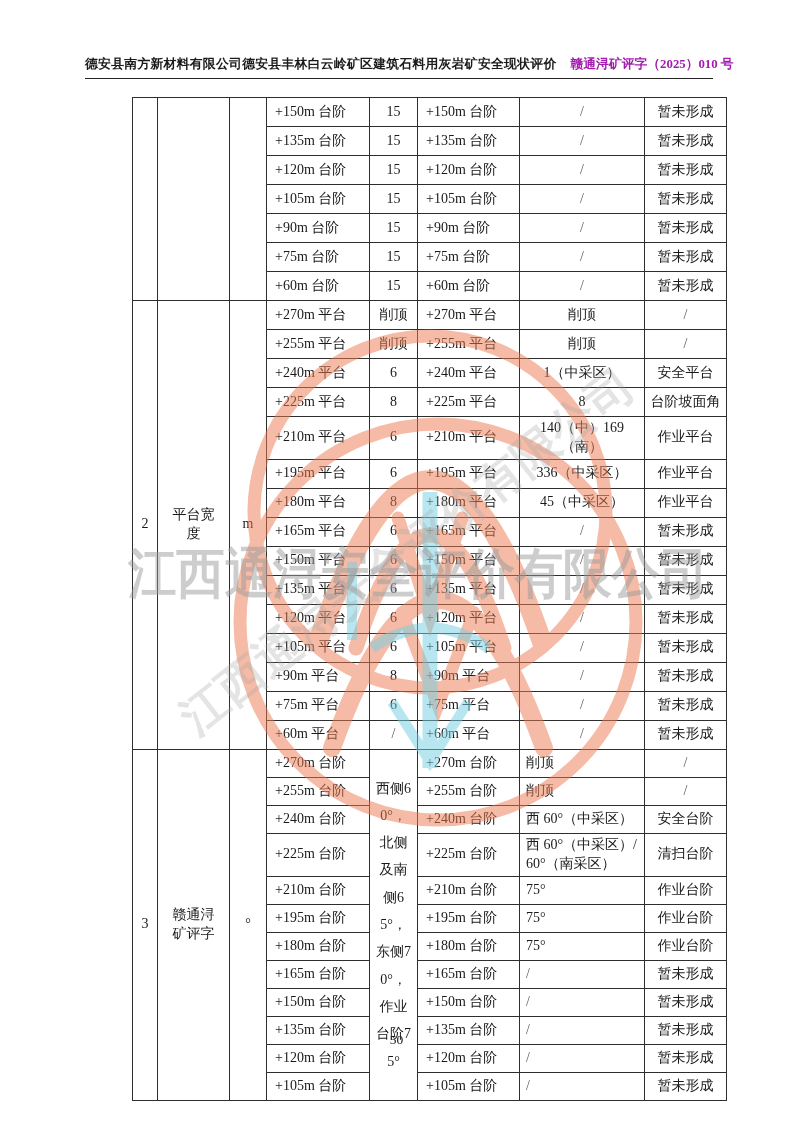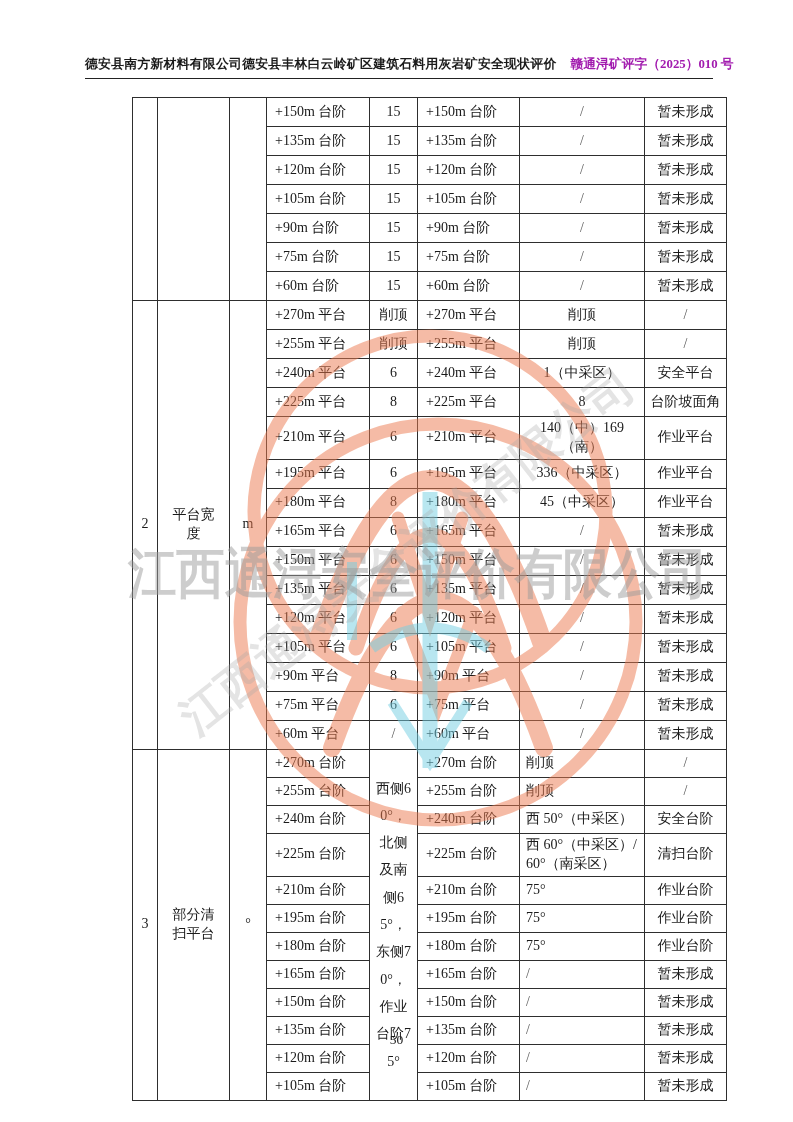--- a/index.html
+++ b/index.html
@@ -216,38 +216,38 @@
           </tr>
           <tr class="sec2">
             <td class="c4">+60m 平台</td>
             <td class="c5"><span class="slash">/</span></td>
             <td class="c6">+60m 平台</td>
             <td class="c7"><span class="slash">/</span></td>
             <td class="c8">暂未形成</td>
           </tr>
           <tr class="sec3">
             <td class="c1" rowspan="12">3</td>
-            <td class="c2" rowspan="12">部分清扫平台</td>
+            <td class="c2" rowspan="12">赣通浔矿评字</td>
             <td class="c3" rowspan="12">°</td>
             <td class="c4">+270m 台阶</td>
             <td class="c5 c5m" rowspan="12">西侧60°，北侧及南侧65°，东侧70°，作业台阶75°</td>
             <td class="c6">+270m 台阶</td>
             <td class="c7">削顶</td>
             <td class="c8"><span class="slash">/</span></td>
           </tr>
           <tr class="sec3">
             <td class="c4">+255m 台阶</td>
             <td class="c6">+255m 台阶</td>
             <td class="c7">削顶</td>
             <td class="c8"><span class="slash">/</span></td>
           </tr>
           <tr class="sec3">
             <td class="c4">+240m 台阶</td>
             <td class="c6">+240m 台阶</td>
-            <td class="c7">西 50°（中采区）</td>
+            <td class="c7">西 60°（中采区）</td>
             <td class="c8">安全台阶</td>
           </tr>
           <tr class="sec3">
             <td class="c4">+225m 台阶</td>
             <td class="c6">+225m 台阶</td>
             <td class="c7">西 60°（中采区）/60°（南采区）</td>
             <td class="c8">清扫台阶</td>
           </tr>
           <tr class="sec3">
             <td class="c4">+210m 台阶</td>

